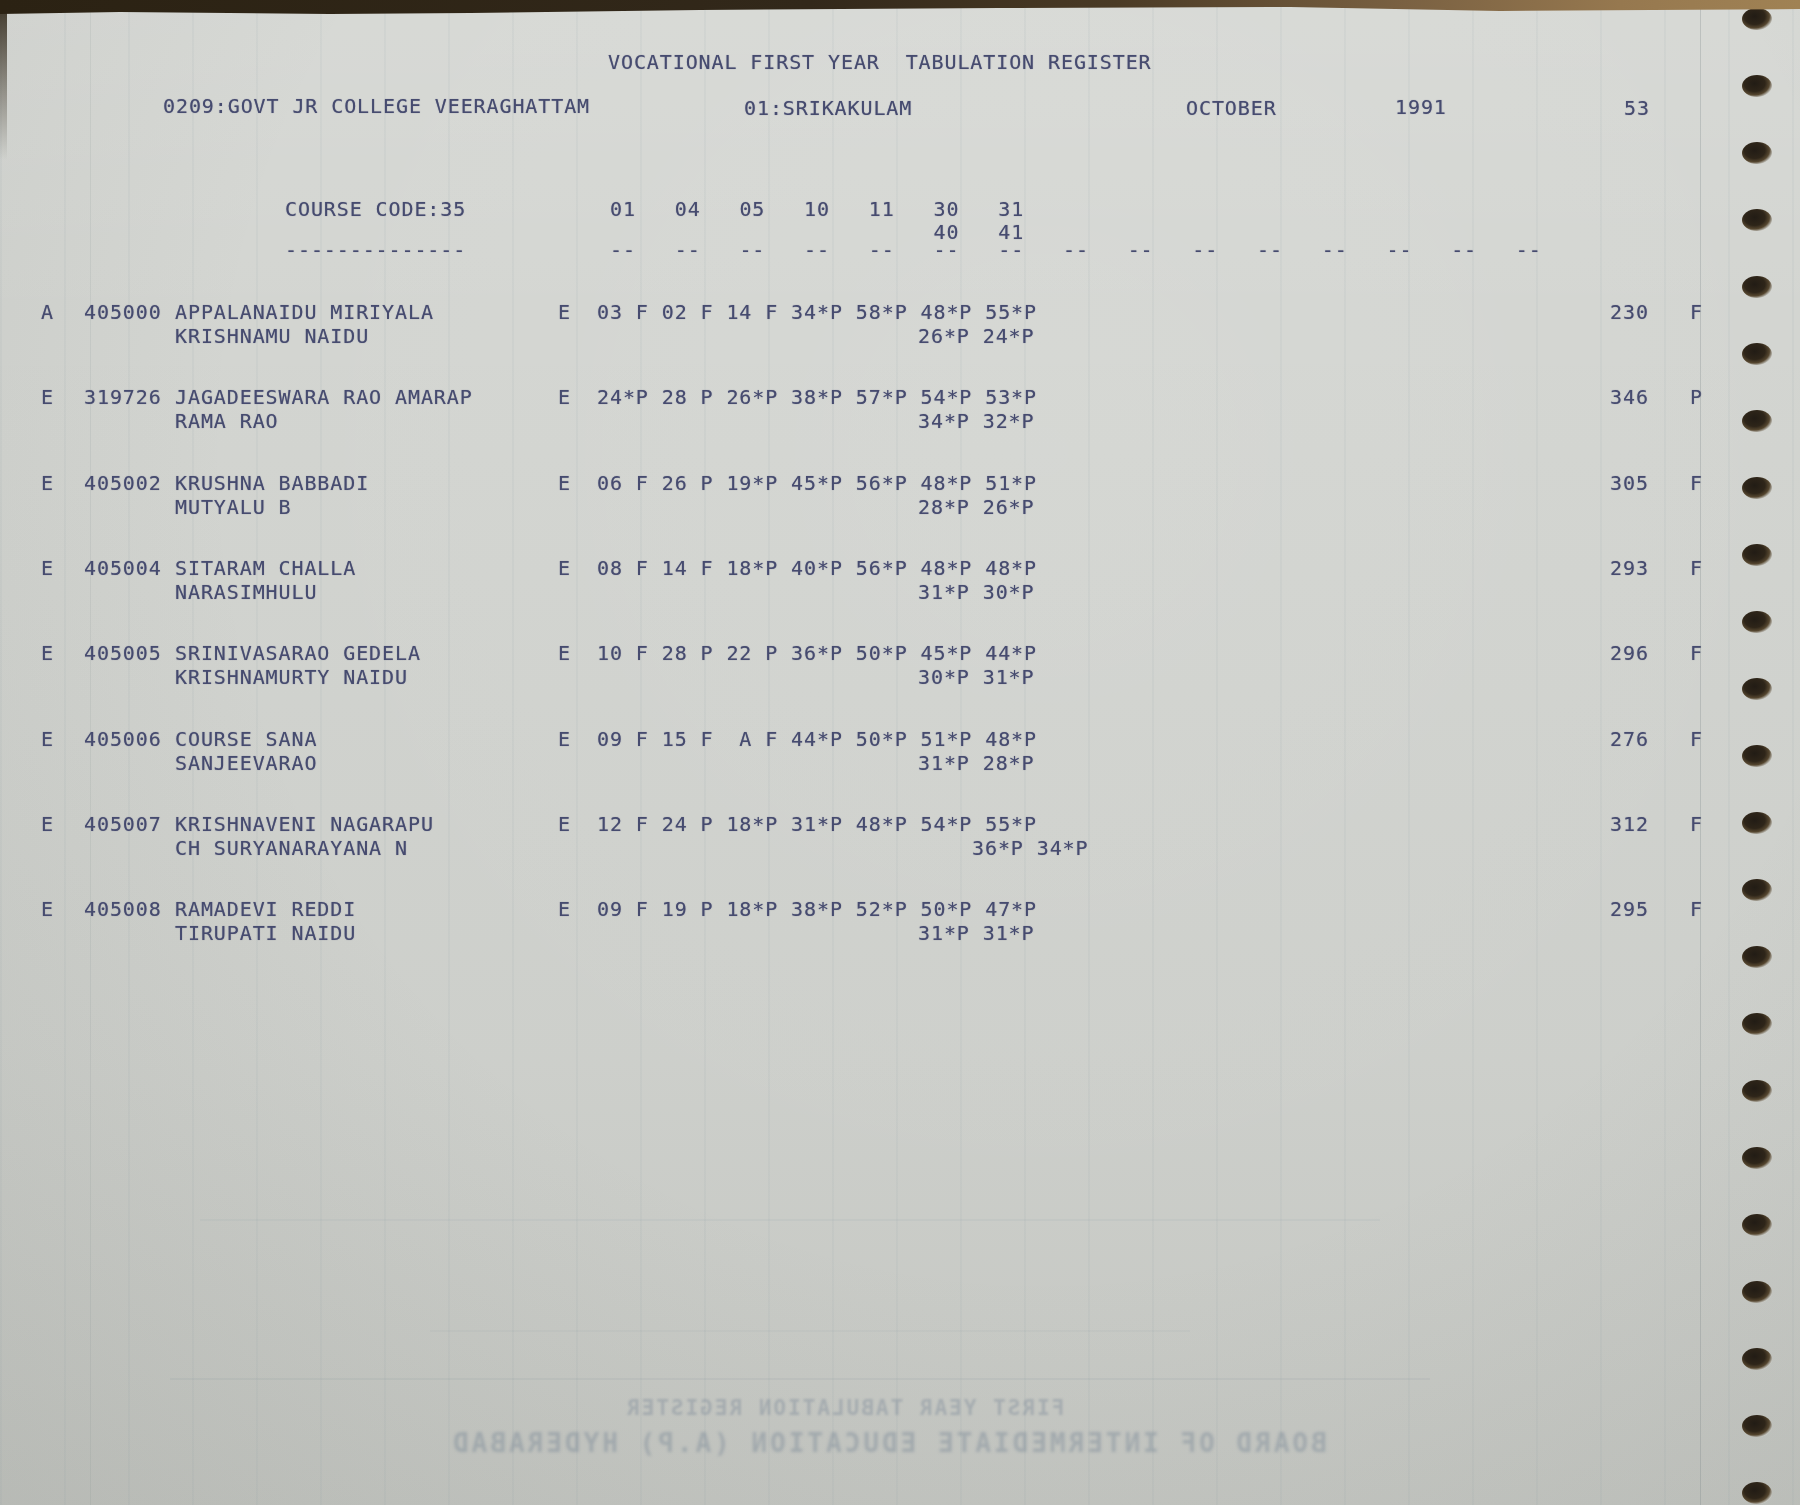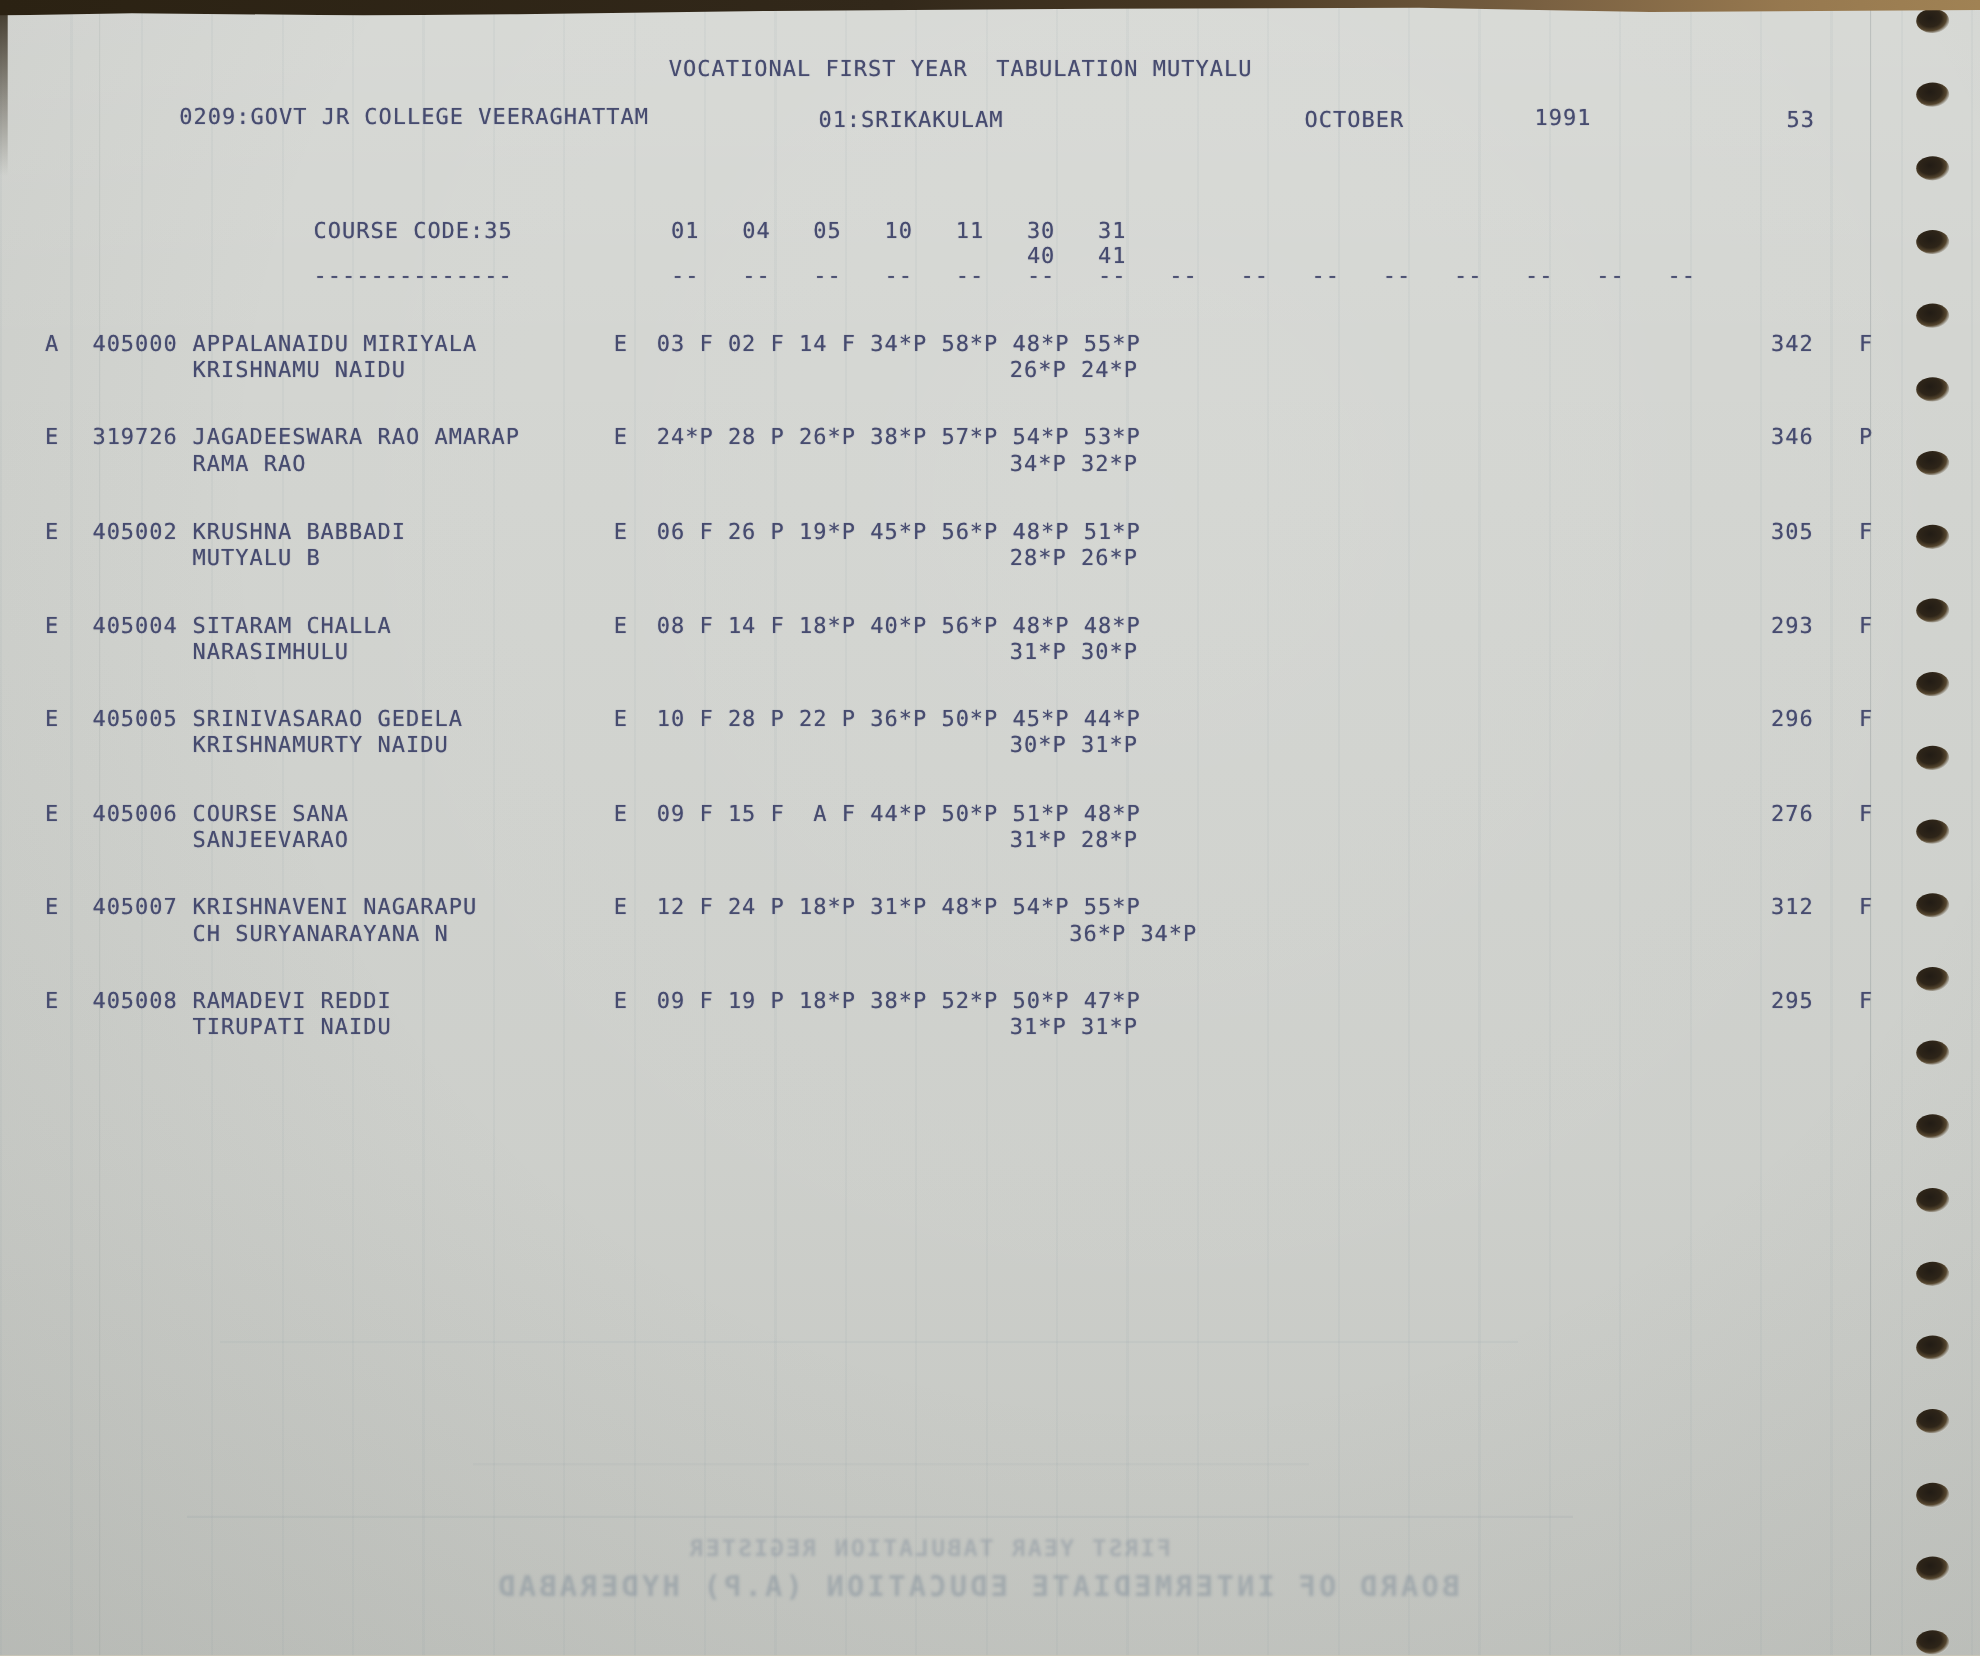--- a/index.html
+++ b/index.html
@@ -72,21 +72,21 @@
   #cols2{left:610px;top:222px;}
   #course-underline{left:285px;top:240px;}
   #dashes{left:610px;top:240px;}
 </style>
 </head>
 <body>
 
 <div id="scan">
   <div id="paper-texture"></div>
 
-  <div class="t" id="title">VOCATIONAL FIRST YEAR  TABULATION MUTYALU</div>
+  <div class="t" id="title">VOCATIONAL FIRST YEAR  TABULATION REGISTER</div>
   <div class="t" id="college">0209:GOVT JR COLLEGE VEERAGHATTAM</div>
   <div class="t" id="district">01:SRIKAKULAM</div>
   <div class="t" id="month">OCTOBER</div>
   <div class="t" id="year">1991</div>
   <div class="t" id="pageno">53</div>
 
   <div class="t" id="course-label">COURSE CODE:35</div>
   <div class="t" id="cols1">01   04   05   10   11   30   31</div>
   <div class="t" id="cols2">                         40   41</div>
   <div class="t" id="course-underline">--------------</div>
@@ -94,21 +94,21 @@
 
   <div id="rows">
       <div class="srow" style="top: 302px;">
         <span class="t" style="left:41px">A</span>
         <span class="t" style="left:84px">405000</span>
         <span class="t" style="left:175px">APPALANAIDU MIRIYALA</span>
         <span class="t" style="left:175px;top:24px">KRISHNAMU NAIDU</span>
         <span class="t" style="left:558px">E</span>
         <span class="t" style="left:597px">03 F 02 F 14 F 34*P 58*P 48*P 55*P</span>
         <span class="t" style="left:918px;top:24px">26*P 24*P</span>
-        <span class="t" style="left:1610px">342</span>
+        <span class="t" style="left:1610px">230</span>
         <span class="t" style="left:1690px">F</span>
       </div>
       <div class="srow" style="top: 387px;">
         <span class="t" style="left:41px">E</span>
         <span class="t" style="left:84px">319726</span>
         <span class="t" style="left:175px">JAGADEESWARA RAO AMARAP</span>
         <span class="t" style="left:175px;top:24px">RAMA RAO</span>
         <span class="t" style="left:558px">E</span>
         <span class="t" style="left:597px">24*P 28 P 26*P 38*P 57*P 54*P 53*P</span>
         <span class="t" style="left:918px;top:24px">34*P 32*P</span>

